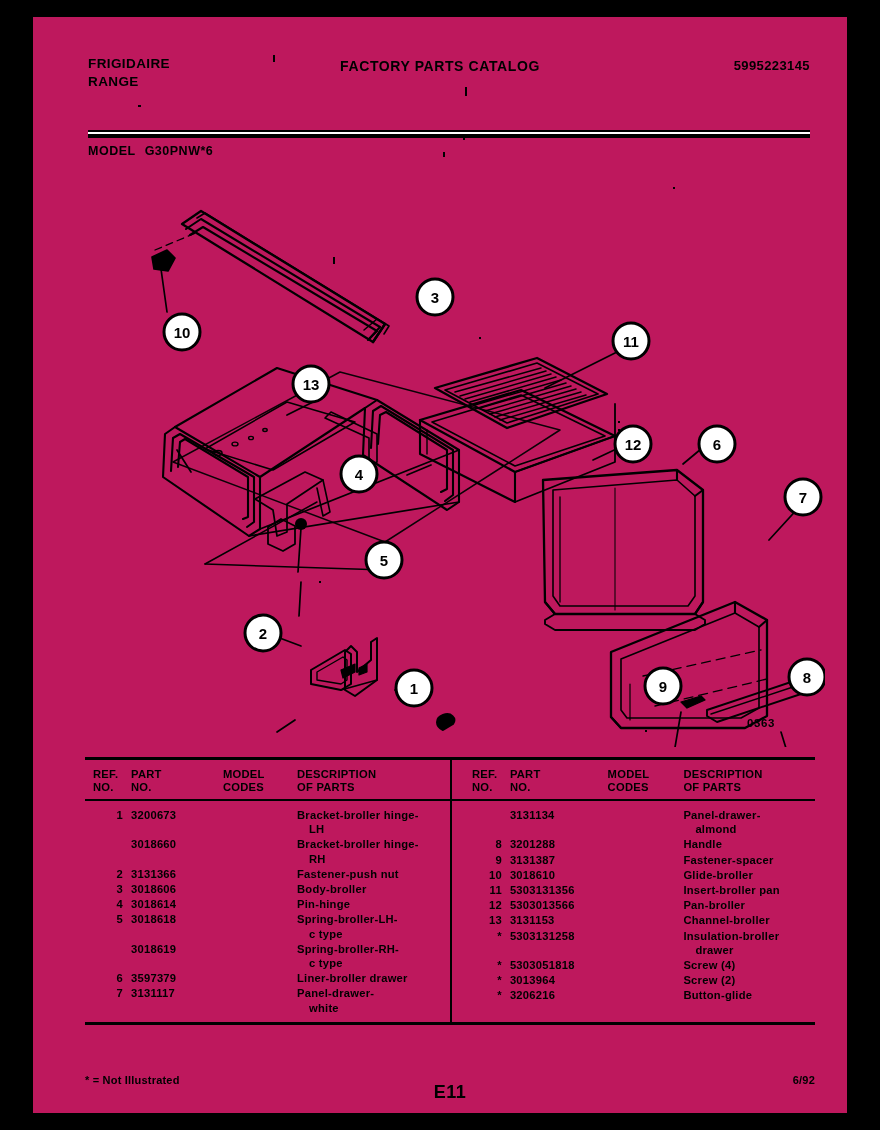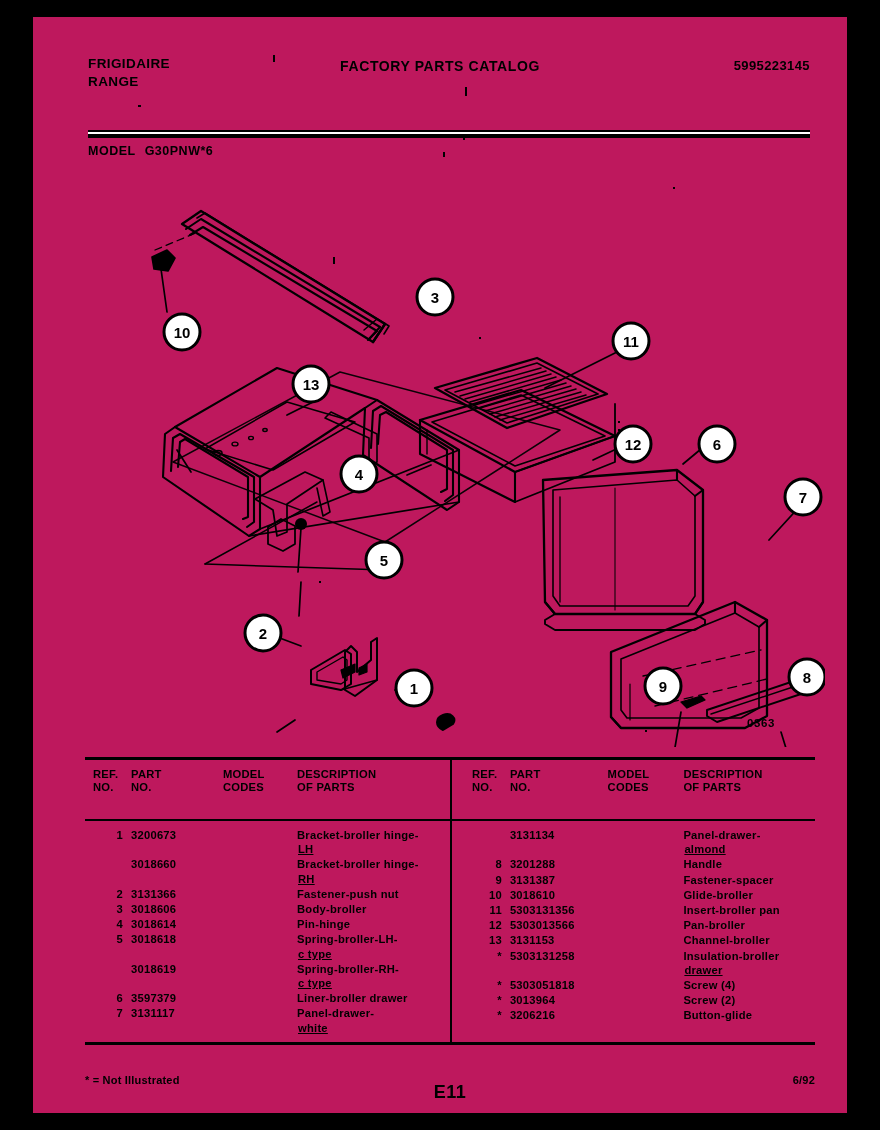--- a/index.html
+++ b/index.html
@@ -105,39 +105,39 @@
   }
   .col.left  { padding-left: 2px; }
   .col.right { padding-left: 14px; border-left: 2px solid #000; }
 
   .hdr-row, .row {
     display: flex;
     font-size: 11.2px;
     font-weight: bold;
     letter-spacing: .25px;
   }
-  .hdr-row { padding: 8px 0 24px 0; line-height: 13.5px; }
+  .hdr-row { padding: 8px 0 4px 0; line-height: 13.5px; }
   .row { line-height: 14.2px; }
 
   .c-ref  { width: 44px;  text-align: right; padding-right: 8px; box-sizing: border-box; }
   .c-part { width: 92px;  box-sizing: border-box; }
   .c-code { width: 74px;  box-sizing: border-box; }
   .c-desc { width: 150px; box-sizing: border-box; }
 
   .col.right .c-ref  { width: 44px; }
   .col.right .c-part { width: 98px; }
   .col.right .c-code { width: 76px; }
   .col.right .c-desc { width: 132px; }
 
   .hdr-row .c-ref { text-align: left; padding-right: 0; padding-left: 6px; }
 
   .body-rows { padding-top: 7px; padding-bottom: 6px; }
   .row { padding-bottom: 1px; }
   .row.tall { padding-bottom: 1px; }
-  .subline { margin-left: 1px; text-decoration: underline; }
+  .subline { margin-left: 12px; }
 
   
   #footer {
     position: absolute;
     left: 52px; top: 1057px;
     width: 730px;
     font-size: 11px;
     font-weight: bold;
   }
   .foot-note { position: absolute; left: 0; top: 0; letter-spacing: .2px; }

